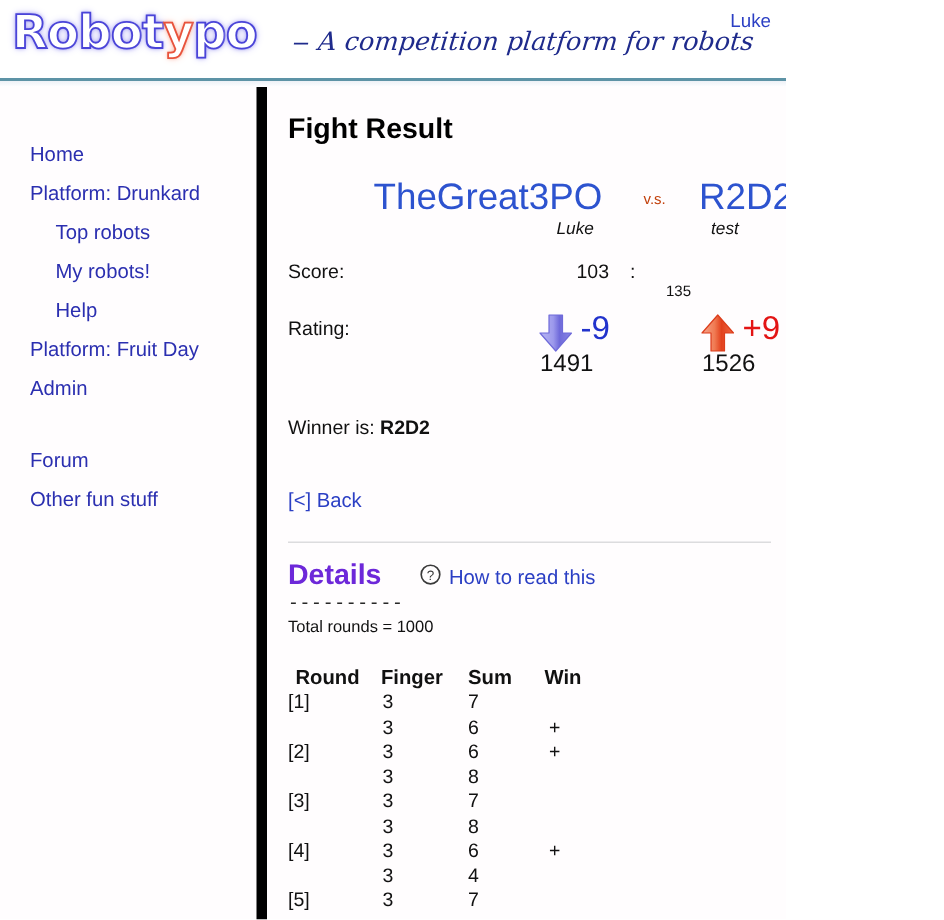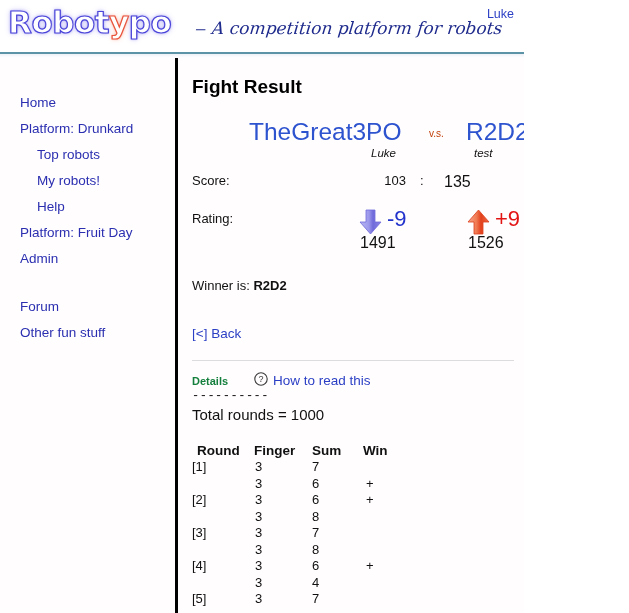--- a/index.html
+++ b/index.html
@@ -102,21 +102,21 @@
     right: 0;
     bottom: 0;
     display: flex;
   }
 
   #sidebar {
     width: 178px;
     flex: 0 0 178px;
     padding-top: 32px;
     box-sizing: border-box;
-    border-right: 3px solid #000000;
+    border-right: 7px solid #000000;
     background: #fffdfe;
   }
 
   .nav-item {
     font-size: 13.5px;
     color: #2b2fb0;
     padding: 2px 0 2px 20px;
     line-height: 22px;
     white-space: nowrap;
     cursor: pointer;
@@ -180,21 +180,21 @@
   }
   .stat-label {
     position: absolute;
     left: 0;
     top: 3px;
     font-size: 13px;
     color: #111111;
   }
   #score-left  { position: absolute; left: 178px; top: 3px; width: 36px; text-align: right; font-size: 13px; color: #111; }
   #score-colon { position: absolute; left: 228px; top: 3px; font-size: 13px; color: #111; }
-  #score-right { position: absolute; left: 252px; top: 3px; font-size: 16px; color: #111; text-align: center; }
+  #score-right { position: absolute; left: 252px; top: 19px; font-size: 10px; color: #111; text-align: center; }
 
   #rating-row { height: 52px; margin-bottom: 16px; }
 
   .rating-group { position: absolute; top: -2px; }
   #rating-group-left  { left: 164px; }
   #rating-group-right { left: 272px; }
 
   .arrow-svg { position: absolute; top: 2px; left: 0; }
   .delta {
     position: absolute;
@@ -234,23 +234,23 @@
     margin: 18px 10px 0 0;
   }
 
   
   #details-head {
     margin-top: 11px;
     display: flex;
     align-items: center;
   }
   #details-title {
-    font-size: 11px;
+    font-size: 19px;
     font-weight: bold;
-    color: #15803d;
+    color: #6d28d9;
   }
   #how-to-read {
     margin-left: 26px;
     display: flex;
     align-items: center;
     gap: 5px;
     font-size: 13.5px;
     color: #2b3fc4;
     text-decoration: none;
     cursor: pointer;
@@ -258,21 +258,21 @@
 
   #details-dashes {
     font-size: 12px;
     color: #111111;
     letter-spacing: 0.5px;
     line-height: 12px;
     margin-top: 1px;
     font-family: "Liberation Mono", monospace;
   }
   #total-rounds {
-    font-size: 15px;
+    font-size: 11px;
     color: #111111;
     margin-top: 4px;
   }
 
   
   #rounds-table {
     margin-top: 20px;
     border-collapse: collapse;
     font-size: 13px;
     color: #111111;

